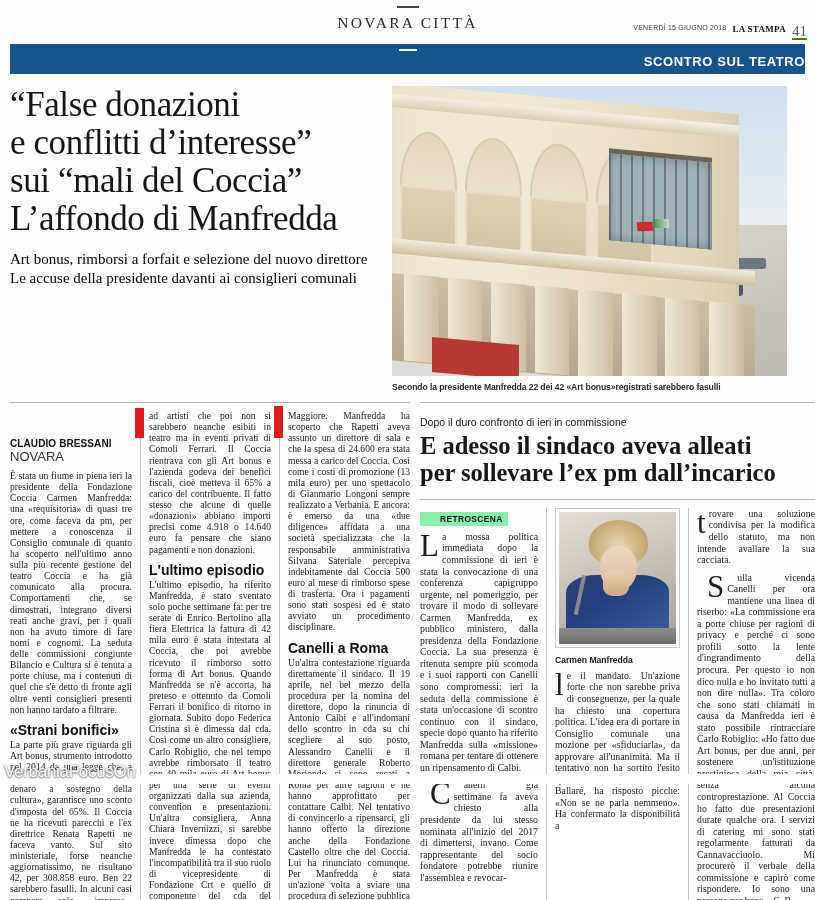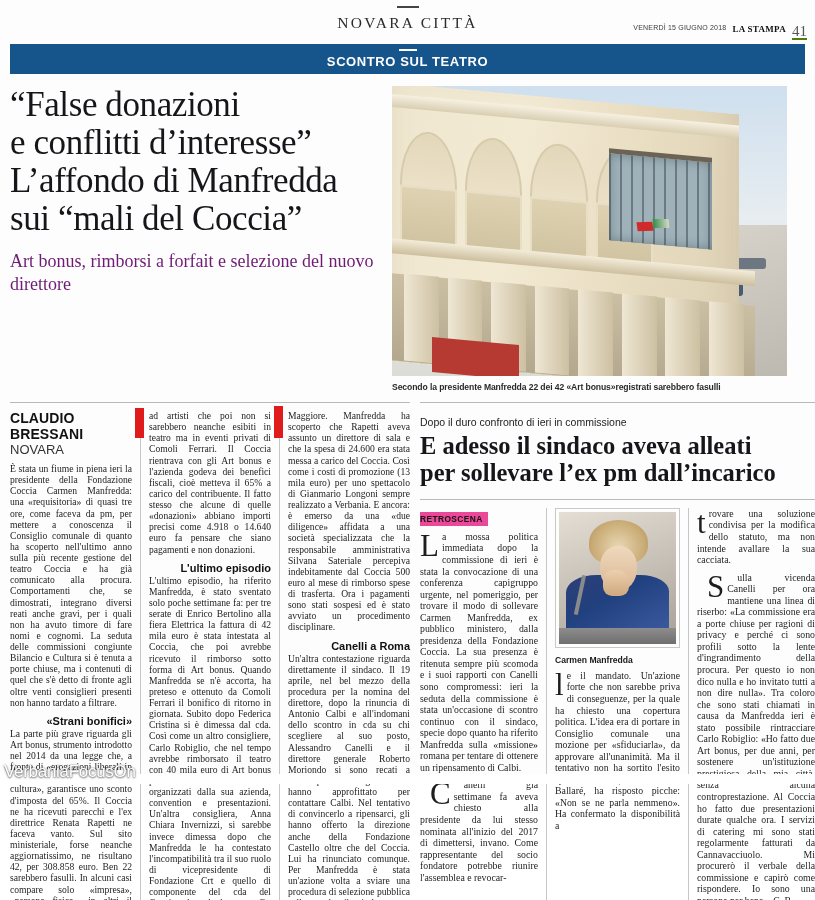--- a/index.html
+++ b/index.html
@@ -76,21 +76,21 @@
   }
 
   
   .banner {
     position: relative;
     margin: 6px 10px 0 10px;
     height: 30px;
     background: #16548c;
     display: flex;
     align-items: center;
-    justify-content: center;
+    justify-content: flex-end;
   }
   .banner-dash {
     position: absolute;
     top: 5px;
     left: 50%;
     transform: translateX(-50%);
     width: 18px;
     height: 2px;
     background: #ffffff;
   }
@@ -119,23 +119,23 @@
     line-height: 1.09;
     font-weight: normal;
     letter-spacing: -0.4px;
     color: #16161a;
     margin: 0;
   }
   .headline .ln { display: block; white-space: nowrap; }
   .subhead {
     margin-top: 11px;
     font-family: "Liberation Serif", serif;
-    font-size: 18px;
+    font-size: 15px;
     line-height: 1.30;
-    color: #701a75;
+    color: #000000;
   }
   .photo-col {
     width: 395px;
     position: relative;
   }
   .photo {
     width: 395px;
     height: 290px;
     position: relative;
     overflow: hidden;
@@ -224,47 +224,47 @@
     border-top: 1px solid #b9b9b9;
     margin-bottom: 7px;
   }
   .body-cols {
     display: flex;
     gap: 9px;
   }
   .bcol { width: 127px; position: relative; }
   .byline-name {
     font-family: "Liberation Sans", sans-serif;
-    font-size: 14px;
+    font-size: 10px;
     font-weight: bold;
     letter-spacing: 0.1px;
     color: #111;
+    margin-top: 28px;
   }
   .byline-place {
     font-family: "Liberation Sans", sans-serif;
     font-size: 13px;
     color: #333;
     margin-bottom: 6px;
   }
   .bodytext {
     font-family: "Liberation Serif", serif;
     font-size: 9.6px;
     line-height: 1.16;
     text-align: justify;
     color: #1d1d1d;
     margin: 0 0 7px 0;
     hyphens: auto;
   }
   .subtitle {
     font-family: "Liberation Sans", sans-serif;
-    font-size: 11px;
+    font-size: 14px;
     font-weight: bold;
     color: #111;
     margin: 5px 0 1px 0;
-    text-align: right;
   }
   .redmark {
     position: absolute;
     width: 9px;
     height: 30px;
     background: #e01b1b;
     z-index: 5;
   }
 
   
@@ -286,26 +286,26 @@
     color: #16161a;
     margin: 4px 0 0 0;
   }
   .second-headline .ln { display:block; white-space: nowrap; }
 
   .retro-rule { border-top: 1px solid #b9b9b9; margin: 12px 0 8px 0; }
   .retro-cols { display: flex; gap: 9px; }
   .rcol { width: 125px; }
   .retro-tag {
     display: inline-block;
-    background: #ec4899;
+    background: #86efac;
     font-family: "Liberation Sans", sans-serif;
     font-weight: bold;
     font-size: 8.4px;
     letter-spacing: 0.4px;
-    padding: 2px 5px 2px 0;
+    padding: 2px 5px 2px 20px;
     color: #111;
     margin-bottom: 5px;
   }
   .dropcap-para {
     font-family: "Liberation Serif", serif;
     font-size: 9.8px;
     line-height: 1.18;
     text-align: justify;
     color: #1d1d1d;
     margin: 0 0 6px 0;
@@ -396,25 +396,26 @@
     <div class="banner-dash"></div>
     <div class="banner-text">SCONTRO SUL TEATRO</div>
   </div>
 
   <div class="top-block">
 
     <div class="headline-col">
       <h1 class="headline">
         <span class="ln">“False donazioni</span>
         <span class="ln">e conflitti d’interesse”</span>
+        <span class="ln">sui “mali del Coccia”</span>
         <span class="ln">L’affondo di Manfredda</span>
-        <span class="ln">sui “mali del Coccia”</span>
       </h1>
       <div class="subhead">
         <div>Art bonus, rimborsi a forfait e selezione del nuovo direttore</div>
+        <div>Le accuse della presidente davanti ai consiglieri comunali</div>
       </div>
     </div>
 
     <div class="photo-col">
       <div class="photo">
         <div class="sky"></div>
         <div class="street">
           <div class="car" style="left:18%;top:38%;width:34px;height:13px;"></div>
           <div class="car" style="left:46%;top:22%;width:30px;height:11px;background:#6d7782;"></div>
           <div class="car" style="left:10%;top:62%;width:38px;height:14px;background:#35507a;"></div>

